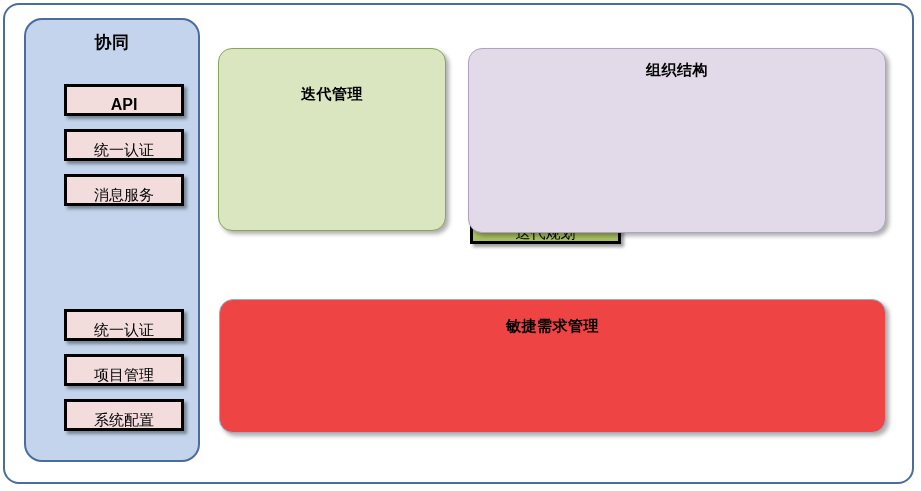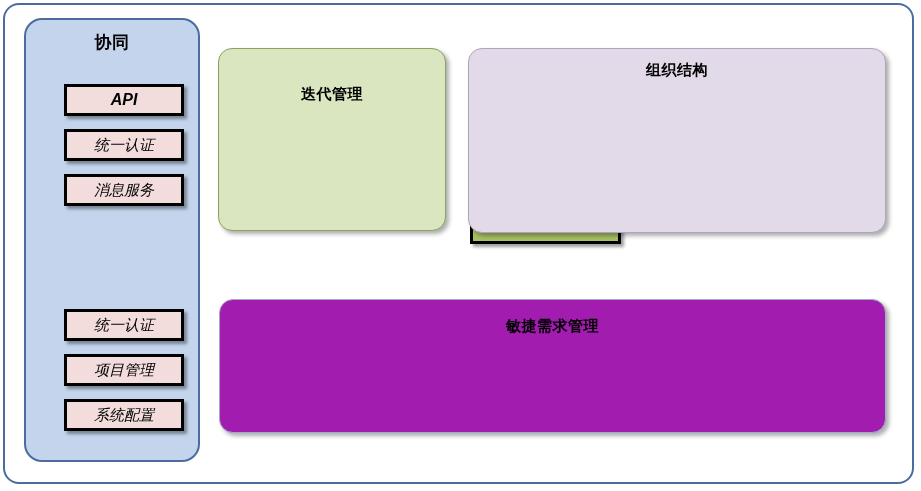--- a/index.html
+++ b/index.html
@@ -94,43 +94,42 @@
     top: 12px;
     font-size: 15px;
   }
 
   
   .panel-agile {
     left: 219px;
     top: 299px;
     width: 667px;
     height: 134px;
-    background: #a21caf;
+    background: #ef4444;
     border: 1.5px solid #9aaec9;
     box-shadow: 3px 3px 4px rgba(0,0,0,0.32);
   }
   .panel-agile .panel-title {
     top: 17px;
     font-size: 15px;
   }
 
   
   .box {
     position: absolute;
     box-sizing: border-box;
     border: 3px solid #000000;
     display: flex;
-    align-items: center;
+    align-items: flex-end;
     justify-content: center;
     box-shadow: 3px 3px 3px rgba(0,0,0,0.38);
     color: #000000;
     font-size: 15px;
     line-height: 1;
     white-space: nowrap;
-    font-style: italic;
   }
   .box-sidebar {
     left: 38px;
     width: 120px;
     height: 32px;
     background: #f2dcdc;
     font-size: 15px;
   }
   .box-sidebar.api {
     font-family: "Liberation Sans", "DejaVu Sans", sans-serif;

